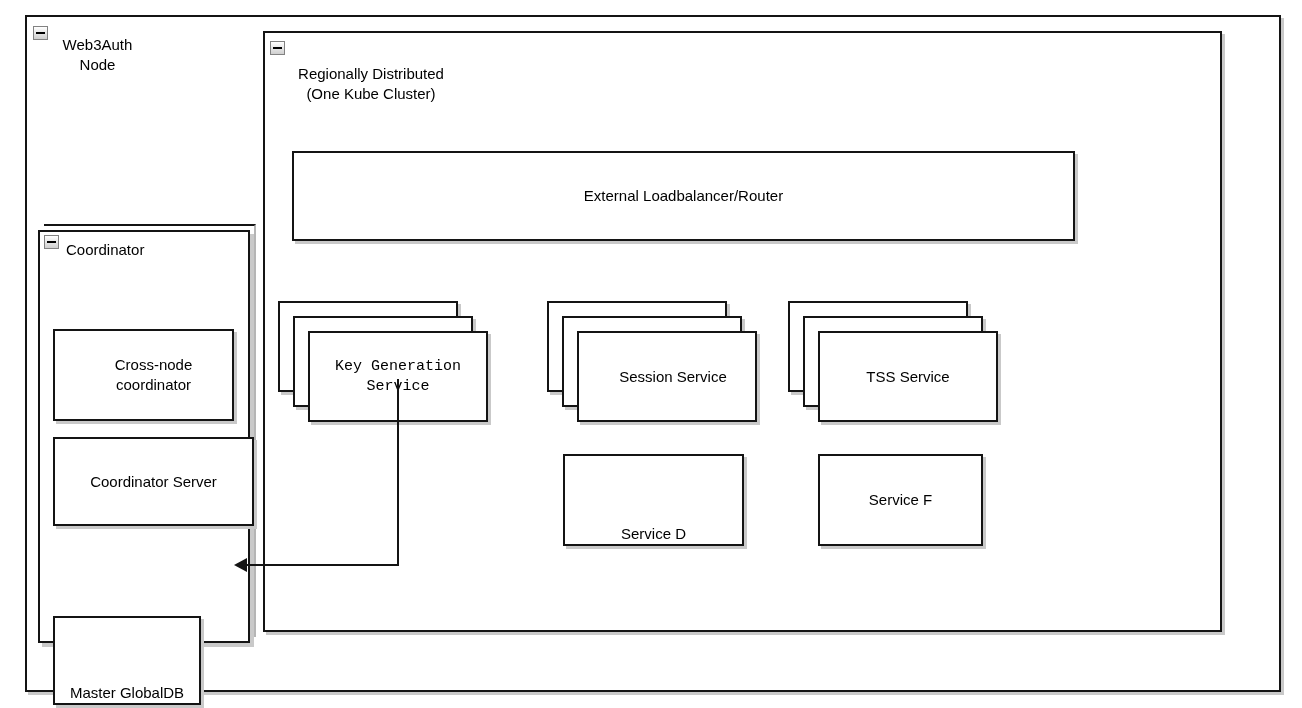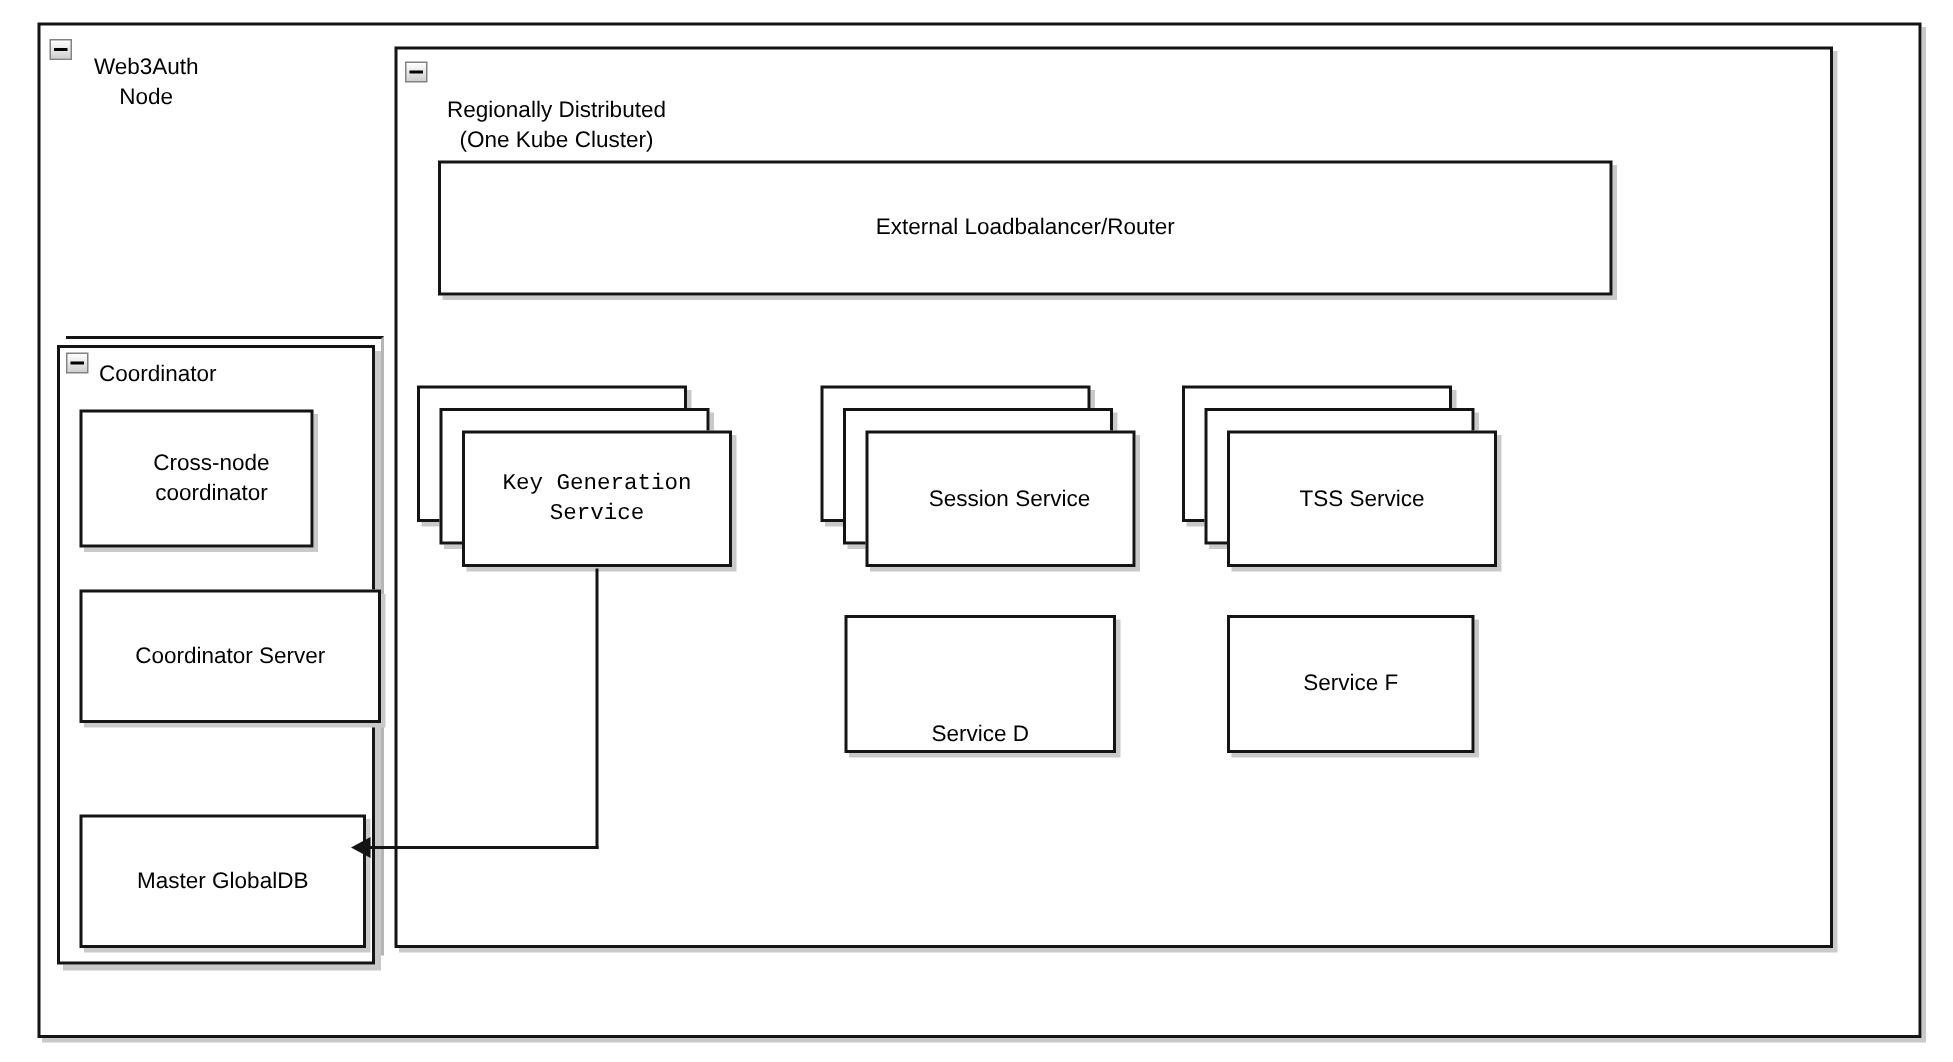--- a/index.html
+++ b/index.html
@@ -8,21 +8,21 @@
     font-family:"Liberation Sans", sans-serif;color:#000;
   }
   .container{
     position:absolute;border:2px solid #141414;background:transparent;
     box-shadow:3px 3px 0 0 #c9c9c9;box-sizing:border-box;
   }
   .shape{
     position:absolute;border:2px solid #141414;background:#ffffff;
     box-shadow:3px 3px 0 0 #c9c9c9;box-sizing:border-box;
     display:flex;align-items:center;justify-content:center;
-    text-align:center;font-size:15px;line-height:20px;
+    text-align:center;font-size:15px;line-height:20px;margin-top:44px;
   }
   .shape .lbl, .ctr-lbl{white-space:pre-line;}
   .ctr-lbl{
     position:absolute;font-size:15px;line-height:20px;text-align:center;
   }
   .ctr-lbl.left{text-align:left;white-space:nowrap;}
   .collapse{
     position:absolute;width:15px;height:14px;box-sizing:border-box;
     border:1px solid #828282;background:linear-gradient(#ffffff,#cfcfcf);
     display:flex;align-items:center;justify-content:center;
@@ -60,28 +60,28 @@
   <span class="lbl">External Loadbalancer/Router</span>
 </div>
 
 <div class="backedge" style="left:44px;top:224px;width:212px;height:413px;"></div>
 <div class="container" style="left:38px;top:230px;width:212px;height:413px;background:#ffffff;box-shadow:4px 4px 0 0 #c9c9c9;"></div>
 <div class="collapse" style="left:44px;top:235px;">
   <div class="minus"></div>
 </div>
 <div class="ctr-lbl left" style="left:66px;top:240px;">Coordinator</div>
 
-<div class="shape" style="left:53px;top:273px;width:156px;height:92px;padding-left:20px;">
+<div class="shape" style="left:53px;top:285px;width:181px;height:92px;padding-left:20px;">
   <span class="lbl">Cross-node
 coordinator</span>
 </div>
 <div class="shape" style="left:53px;top:393px;width:201px;height:89px;">
   <span class="lbl">Coordinator Server</span>
 </div>
-<div class="shape" style="left:53px;top:543px;width:191px;height:89px;">
+<div class="shape" style="left:53px;top:572px;width:148px;height:89px;align-items:flex-end;">
   <span class="lbl">Master GlobalDB</span>
 </div>
 
 <div class="shape" style="left:278px;top:257px;width:180px;height:91px;"></div>
 <div class="shape" style="left:293px;top:272px;width:180px;height:91px;"></div>
 <div class="shape" style="left:308px;top:287px;width:180px;height:91px;font-family:Liberation Mono, monospace;">
   <span class="lbl">Key Generation
 Service</span>
 </div>
 

